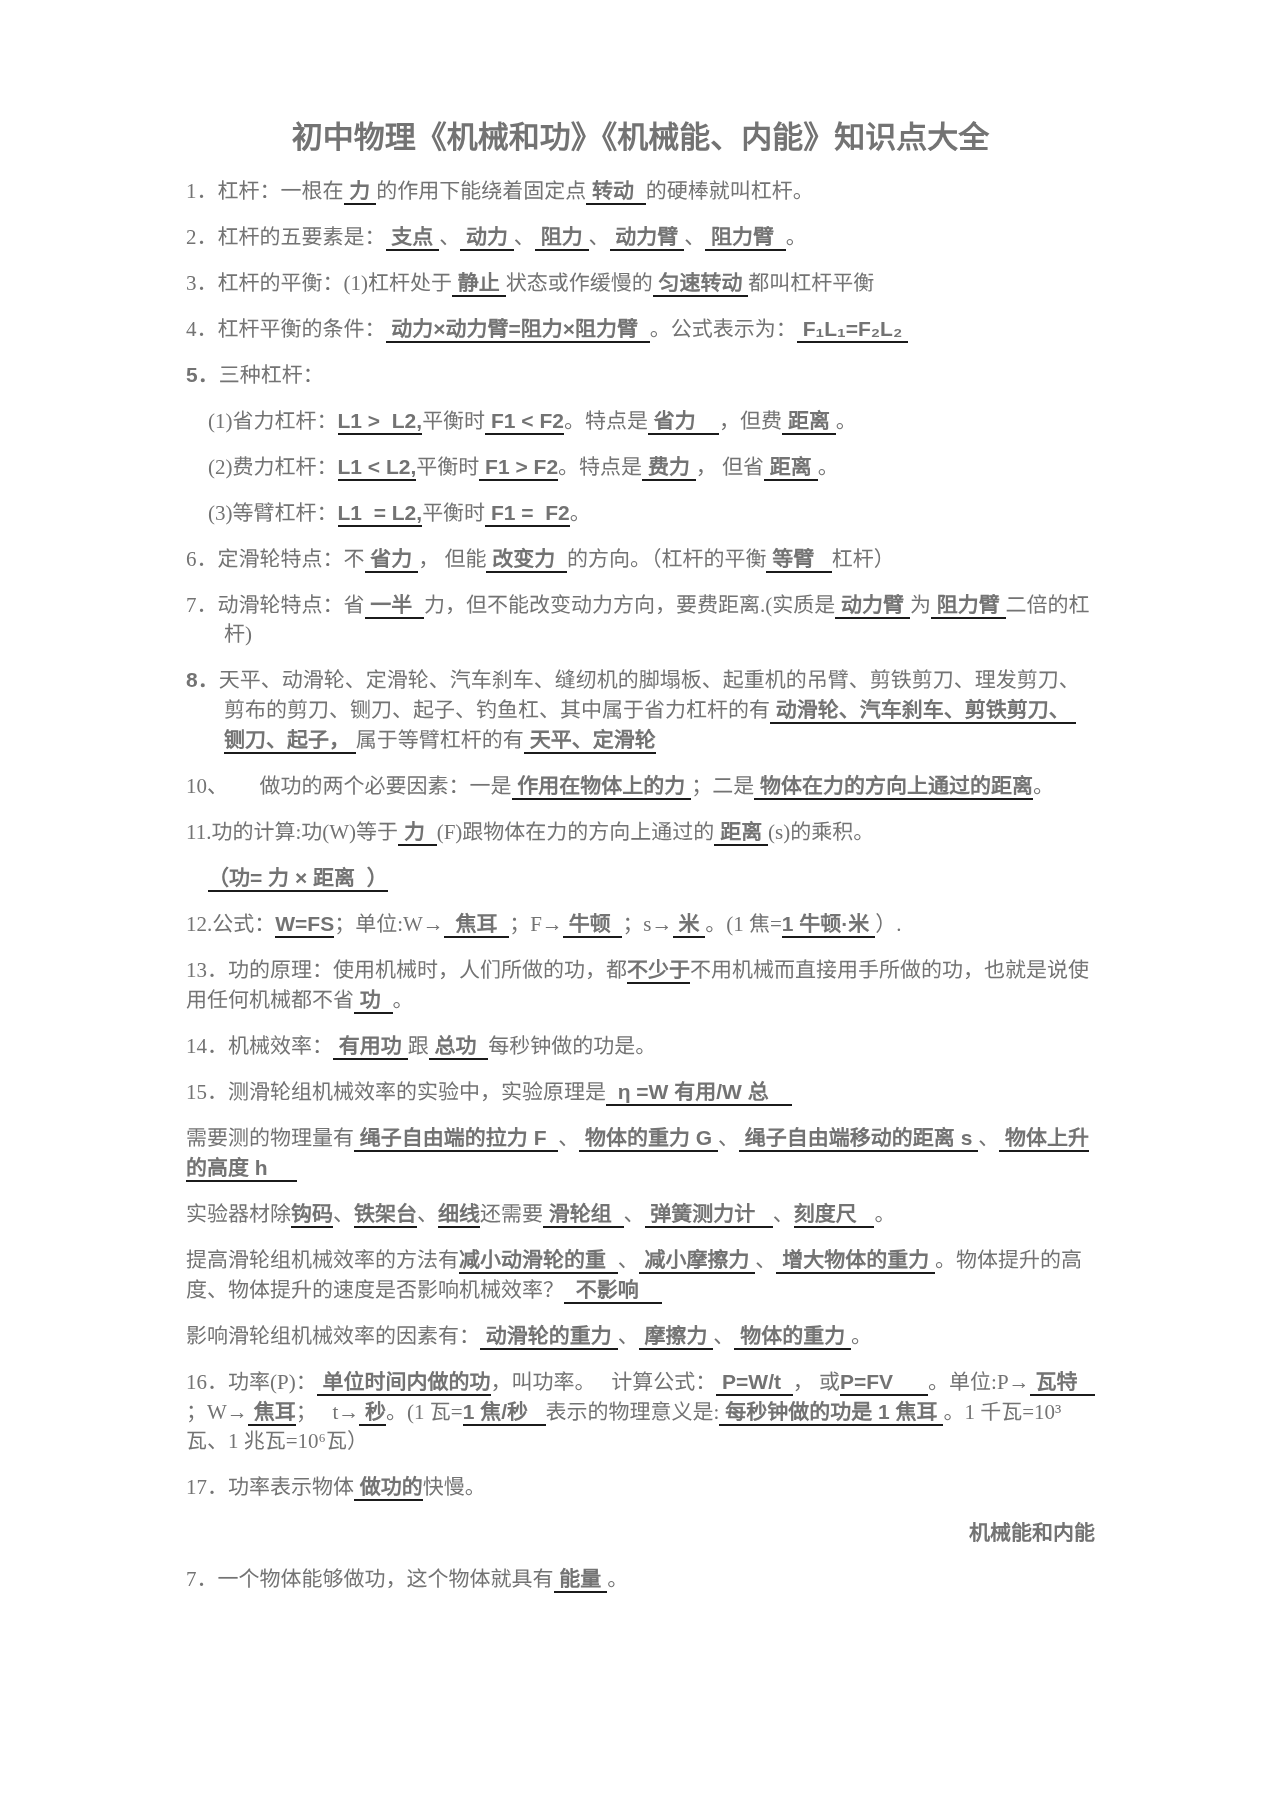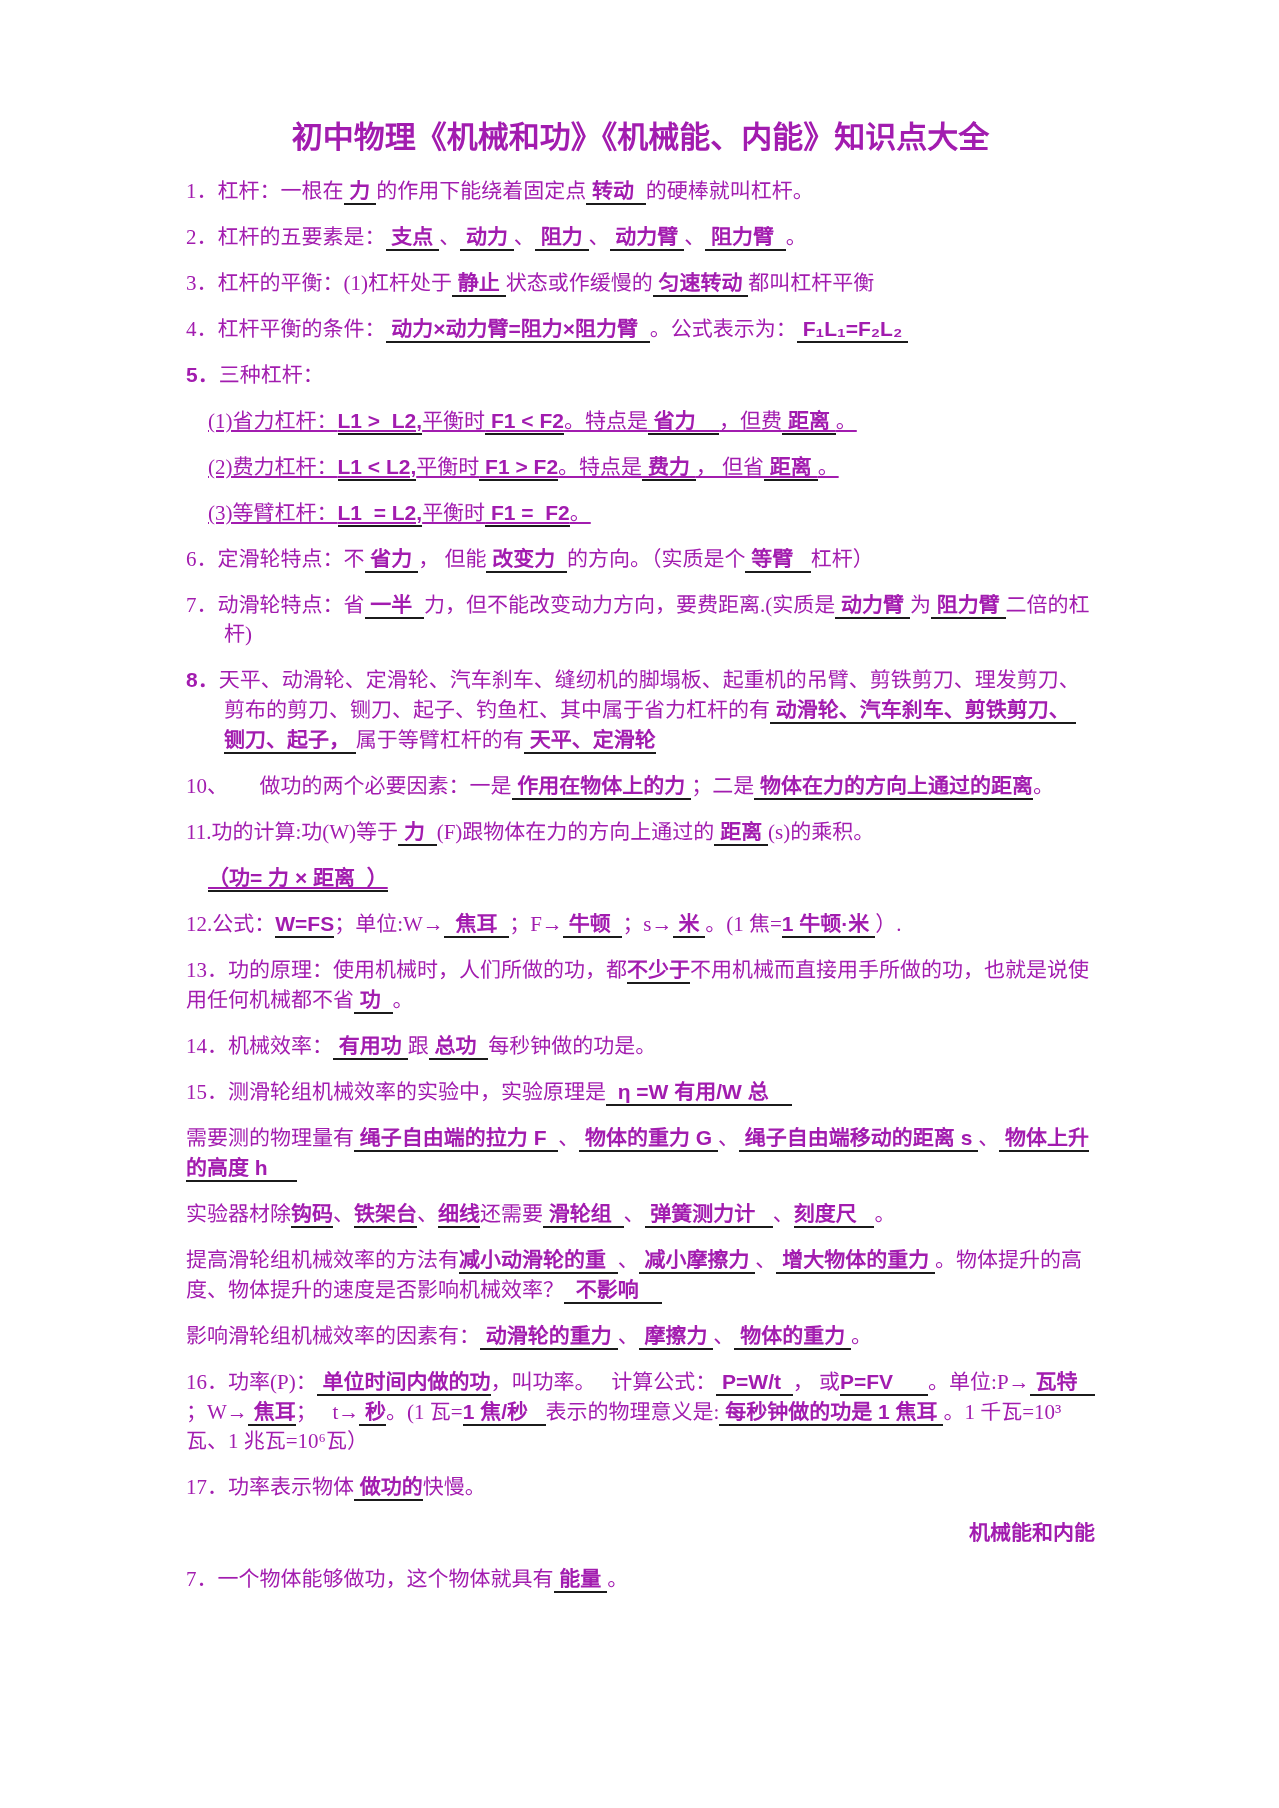--- a/index.html
+++ b/index.html
@@ -1,30 +1,30 @@
 <!DOCTYPE html>
 <html lang="zh-CN"><head>
 <meta charset="utf-8">
 <style>
   html,body{margin:0;padding:0;background:#ffffff;}
   .page{
     width:1279px;height:1808px;box-sizing:border-box;
-    background:#ffffff;color:#a21caf;
+    background:#ffffff;color:#737373;
     padding:116px 168px 0 170px;
     font-family:"Liberation Serif", serif;
     overflow:hidden;
   }
   .doc-title{
     font-size:31px;font-weight:bold;text-align:center;
     font-family:"Liberation Sans", sans-serif;
     margin:0 0 10px 0;line-height:44px;
   }
   .para{font-size:21px;line-height:29px;margin:16px;}
   .hang{padding-left:38px;text-indent:-38px;}
-  .sub{margin-left:38px;text-decoration:underline;}
+  .sub{margin-left:38px;}
   .center{text-align:right;}
   .run{white-space:pre-wrap;}
   .bold{font-weight:bold;font-family:"Liberation Sans", sans-serif;}
   .blank{
     border-bottom:2px solid #1b1b1b;
     white-space:pre-wrap;
     padding-bottom:1px;
   }
 </style>
 </head>
@@ -34,21 +34,21 @@
   <h1 class="doc-title">初中物理《机械和功》《机械能、内能》知识点大全</h1>
   <div>
       <div class="para hang"><span class="run">1．杠杆：一根在</span><span class="run bold blank"> 力 </span><span class="run">的作用下能绕着固定点</span><span class="run bold blank"> 转动  </span><span class="run">的硬棒就叫杠杆。</span></div>
       <div class="para hang"><span class="run">2．杠杆的五要素是：</span><span class="run bold blank"> 支点 </span><span class="run">、</span><span class="run bold blank"> 动力 </span><span class="run">、</span><span class="run bold blank"> 阻力 </span><span class="run">、</span><span class="run bold blank"> 动力臂 </span><span class="run">、</span><span class="run bold blank"> 阻力臂  </span><span class="run">。</span></div>
       <div class="para hang"><span class="run">3．杠杆的平衡：(1)杠杆处于</span><span class="run bold blank"> 静止 </span><span class="run">状态或作缓慢的</span><span class="run bold blank"> 匀速转动 </span><span class="run">都叫杠杆平衡</span></div>
       <div class="para hang"><span class="run">4．杠杆平衡的条件：</span><span class="run bold blank"> 动力×动力臂=阻力×阻力臂  </span><span class="run">。公式表示为：</span><span class="run bold blank"> F₁L₁=F₂L₂ </span></div>
       <div class="para hang"><span class="run bold">5．</span><span class="run">三种杠杆：</span></div>
       <div class="para sub"><span class="run">(1)省力杠杆：</span><span class="run bold blank">L1 &gt;  L2,</span><span class="run">平衡时</span><span class="run bold blank"> F1 &lt; F2</span><span class="run">。特点是</span><span class="run bold blank"> 省力    </span><span class="run">，但费</span><span class="run bold blank"> 距离 </span><span class="run">。</span></div>
       <div class="para sub"><span class="run">(2)费力杠杆：</span><span class="run bold blank">L1 &lt; L2,</span><span class="run">平衡时</span><span class="run bold blank"> F1 &gt; F2</span><span class="run">。特点是</span><span class="run bold blank"> 费力 </span><span class="run">， 但省</span><span class="run bold blank"> 距离 </span><span class="run">。</span></div>
       <div class="para sub"><span class="run">(3)等臂杠杆：</span><span class="run bold blank">L1  = L2,</span><span class="run">平衡时</span><span class="run bold blank"> F1 =  F2</span><span class="run">。</span></div>
-      <div class="para hang"><span class="run">6．定滑轮特点：不</span><span class="run bold blank"> 省力 </span><span class="run">， 但能</span><span class="run bold blank"> 改变力  </span><span class="run">的方向。（实质是个</span><span class="run bold blank"> 等臂   </span><span class="run">杠杆）</span></div>
+      <div class="para hang"><span class="run">6．定滑轮特点：不</span><span class="run bold blank"> 省力 </span><span class="run">， 但能</span><span class="run bold blank"> 改变力  </span><span class="run">的方向。（杠杆的平衡</span><span class="run bold blank"> 等臂   </span><span class="run">杠杆）</span></div>
       <div class="para hang"><span class="run">7．动滑轮特点：省</span><span class="run bold blank"> 一半  </span><span class="run">力，但不能改变动力方向，要费距离.(实质是</span><span class="run bold blank"> 动力臂 </span><span class="run">为</span><span class="run bold blank"> 阻力臂 </span><span class="run">二倍的杠杆)</span></div>
       <div class="para hang"><span class="run bold">8．</span><span class="run">天平、动滑轮、定滑轮、汽车刹车、缝纫机的脚塌板、起重机的吊臂、剪铁剪刀、理发剪刀、剪布的剪刀、铡刀、起子、钓鱼杠、其中属于省力杠杆的有</span><span class="run bold blank"> 动滑轮、汽车刹车、剪铁剪刀、 铡刀、起子， </span><span class="run">属于等臂杠杆的有</span><span class="run bold blank"> 天平、定滑轮</span></div>
       <div class="para hang"><span class="run">10、　　做功的两个必要因素：一是</span><span class="run bold blank"> 作用在物体上的力 </span><span class="run">；二是</span><span class="run bold blank"> 物体在力的方向上通过的距离</span><span class="run">。</span></div>
       <div class="para hang"><span class="run">11.功的计算:功(W)等于</span><span class="run bold blank"> 力  </span><span class="run">(F)跟物体在力的方向上通过的</span><span class="run bold blank"> 距离 </span><span class="run">(s)的乘积。</span></div>
       <div class="para sub"><span class="run bold blank">（功= 力 × 距离  ）</span></div>
       <div class="para flat"><span class="run">12.公式：</span><span class="run bold blank">W=FS</span><span class="run">；单位:W→</span><span class="run bold blank">  焦耳  </span><span class="run">；F→</span><span class="run bold blank"> 牛顿  </span><span class="run">；s→</span><span class="run bold blank"> 米 </span><span class="run">。(1 焦=</span><span class="run bold blank">1 牛顿·米 </span><span class="run">）.</span></div>
       <div class="para flat"><span class="run">13．功的原理：使用机械时，人们所做的功，都</span><span class="run bold blank">不少于</span><span class="run">不用机械而直接用手所做的功，也就是说使用任何机械都不省</span><span class="run bold blank"> 功  </span><span class="run">。</span></div>
       <div class="para flat"><span class="run">14．机械效率：</span><span class="run bold blank"> 有用功 </span><span class="run">跟</span><span class="run bold blank"> 总功  </span><span class="run">每秒钟做的功是。</span></div>
       <div class="para flat"><span class="run">15．测滑轮组机械效率的实验中，实验原理是</span><span class="run bold blank">  η =W 有用/W 总    </span></div>
       <div class="para flat"><span class="run">需要测的物理量有</span><span class="run bold blank"> 绳子自由端的拉力 F  </span><span class="run">、</span><span class="run bold blank"> 物体的重力 G </span><span class="run">、</span><span class="run bold blank"> 绳子自由端移动的距离 s </span><span class="run">、</span><span class="run bold blank"> 物体上升的高度 h     </span></div>

